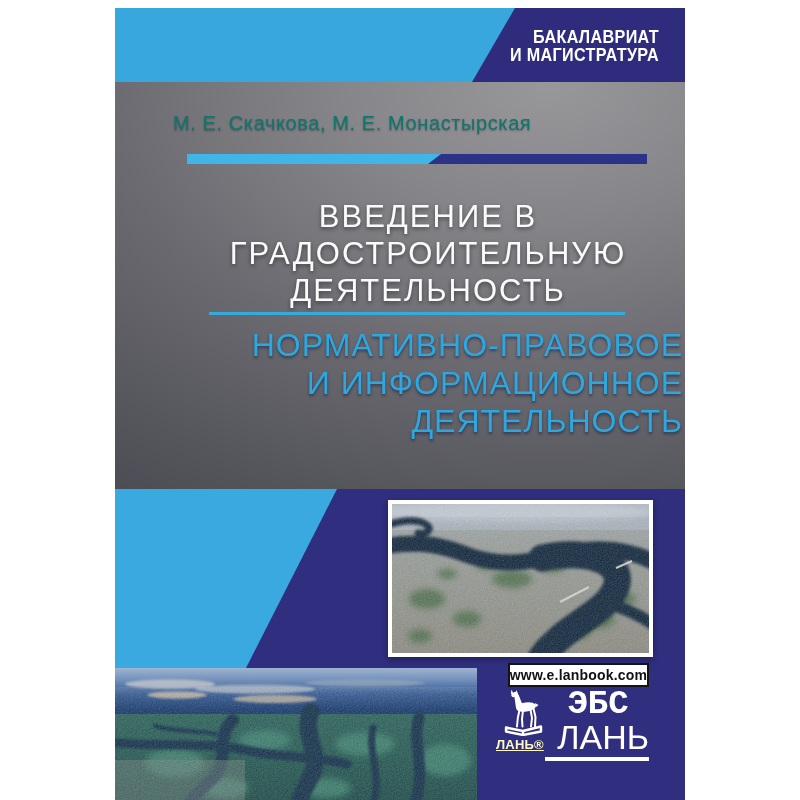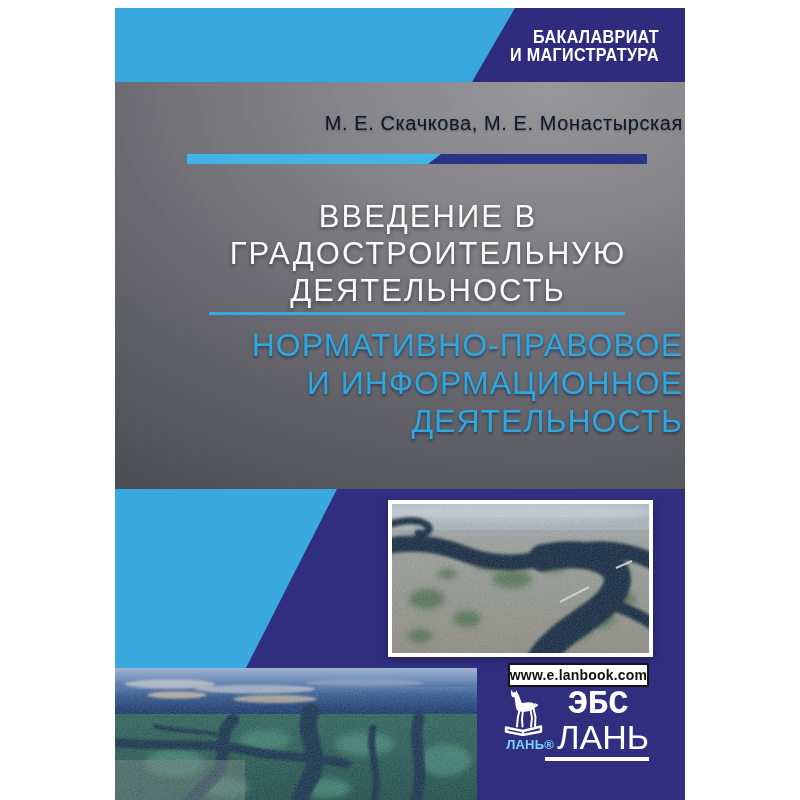--- a/index.html
+++ b/index.html
@@ -13,22 +13,22 @@
     clip-path:polygon(80px 0,250px 0,250px 74px,37px 74px);
     color:#fff;text-align:right;box-sizing:border-box;padding:20px 26px 0 0;}
   .badge .ln{display:block;font-weight:bold;font-size:19px;line-height:17.5px;
     letter-spacing:.4px;transform:scaleX(.85);transform-origin:100% 50%;}
 
   
   .panel{position:absolute;left:0;top:74px;width:570px;height:407px;
     background:radial-gradient(150% 135% at 76% 0%,
       #98989b 0%, #86868a 24%, #6a6a70 52%, #55555c 78%, #45454d 100%);}
 
-  .authors{position:absolute;left:58px;top:104px;width:510px;text-align:right;
-    color:#0f172a;font-size:20px;letter-spacing:.6px;
+  .authors{position:absolute;left:58px;top:104px;width:510px;text-align:left;
+    color:#0f766e;font-size:20px;letter-spacing:.6px;
     text-shadow:0 1px 2px rgba(0,0,0,.35);}
   .divider{position:absolute;left:72px;top:146px;width:460px;height:10px;background:#2b3288;}
   .divider .cyan{position:absolute;left:0;top:0;width:100%;height:100%;background:#41b5e8;
     clip-path:polygon(0 0,254px 0,241px 100%,0 100%);}
   .title{position:absolute;left:58px;top:190px;width:510px;text-align:center;
     color:#fafafb;font-size:31px;line-height:37px;letter-spacing:2px;font-weight:400;
     text-shadow:0 2px 4px rgba(0,0,0,.45);}
   .title span,.subtitle span{display:block;}
   .rule{position:absolute;left:94px;top:304px;width:416px;height:3px;background:#36a9de;}
   .subtitle{position:absolute;left:58px;top:318px;width:510px;text-align:right;
@@ -43,22 +43,22 @@
     background:#0c2238;border:4px solid #ffffff;box-shadow:0 2px 6px rgba(0,0,0,.35);}
   .framed-photo svg{display:block;width:257px;height:149px;}
   .big-photo{position:absolute;left:0;top:179px;width:362px;height:132px;}
   .big-photo svg{display:block;width:362px;height:132px;}
 
   .url-box{position:absolute;left:393px;top:174px;width:141px;height:24px;background:#ffffff;
     border:2px solid #141414;box-sizing:border-box;display:flex;align-items:center;
     justify-content:center;color:#111;font-size:14px;font-weight:bold;letter-spacing:.2px;}
 
   .deer-wrap{position:absolute;left:385px;top:201px;width:48px;height:46px;}
-  .brand-mark-caption{position:absolute;left:381px;top:248px;width:58px;text-align:right;
-    color:#7dd3fc;font-weight:bold;font-size:13px;letter-spacing:.2px;}
+  .brand-mark-caption{position:absolute;left:381px;top:248px;width:58px;text-align:left;
+    color:#fef9c3;font-weight:bold;font-size:13px;letter-spacing:.2px;text-decoration:underline;}
   .brand-abbr{position:absolute;left:432px;top:200px;width:102px;text-align:center;
     color:#fff;font-weight:bold;font-size:34px;line-height:30px;font-family:Liberation Mono, monospace;}
   .brand-name{position:absolute;left:430px;top:233px;width:104px;text-align:right;
     color:#fff;font-weight:normal;font-size:34px;line-height:30px;}
   .brand-underline{position:absolute;left:430px;top:268px;width:104px;height:4px;background:#ffffff;}
 </style>
 </head>
 <body>
 
 <div class="page">

